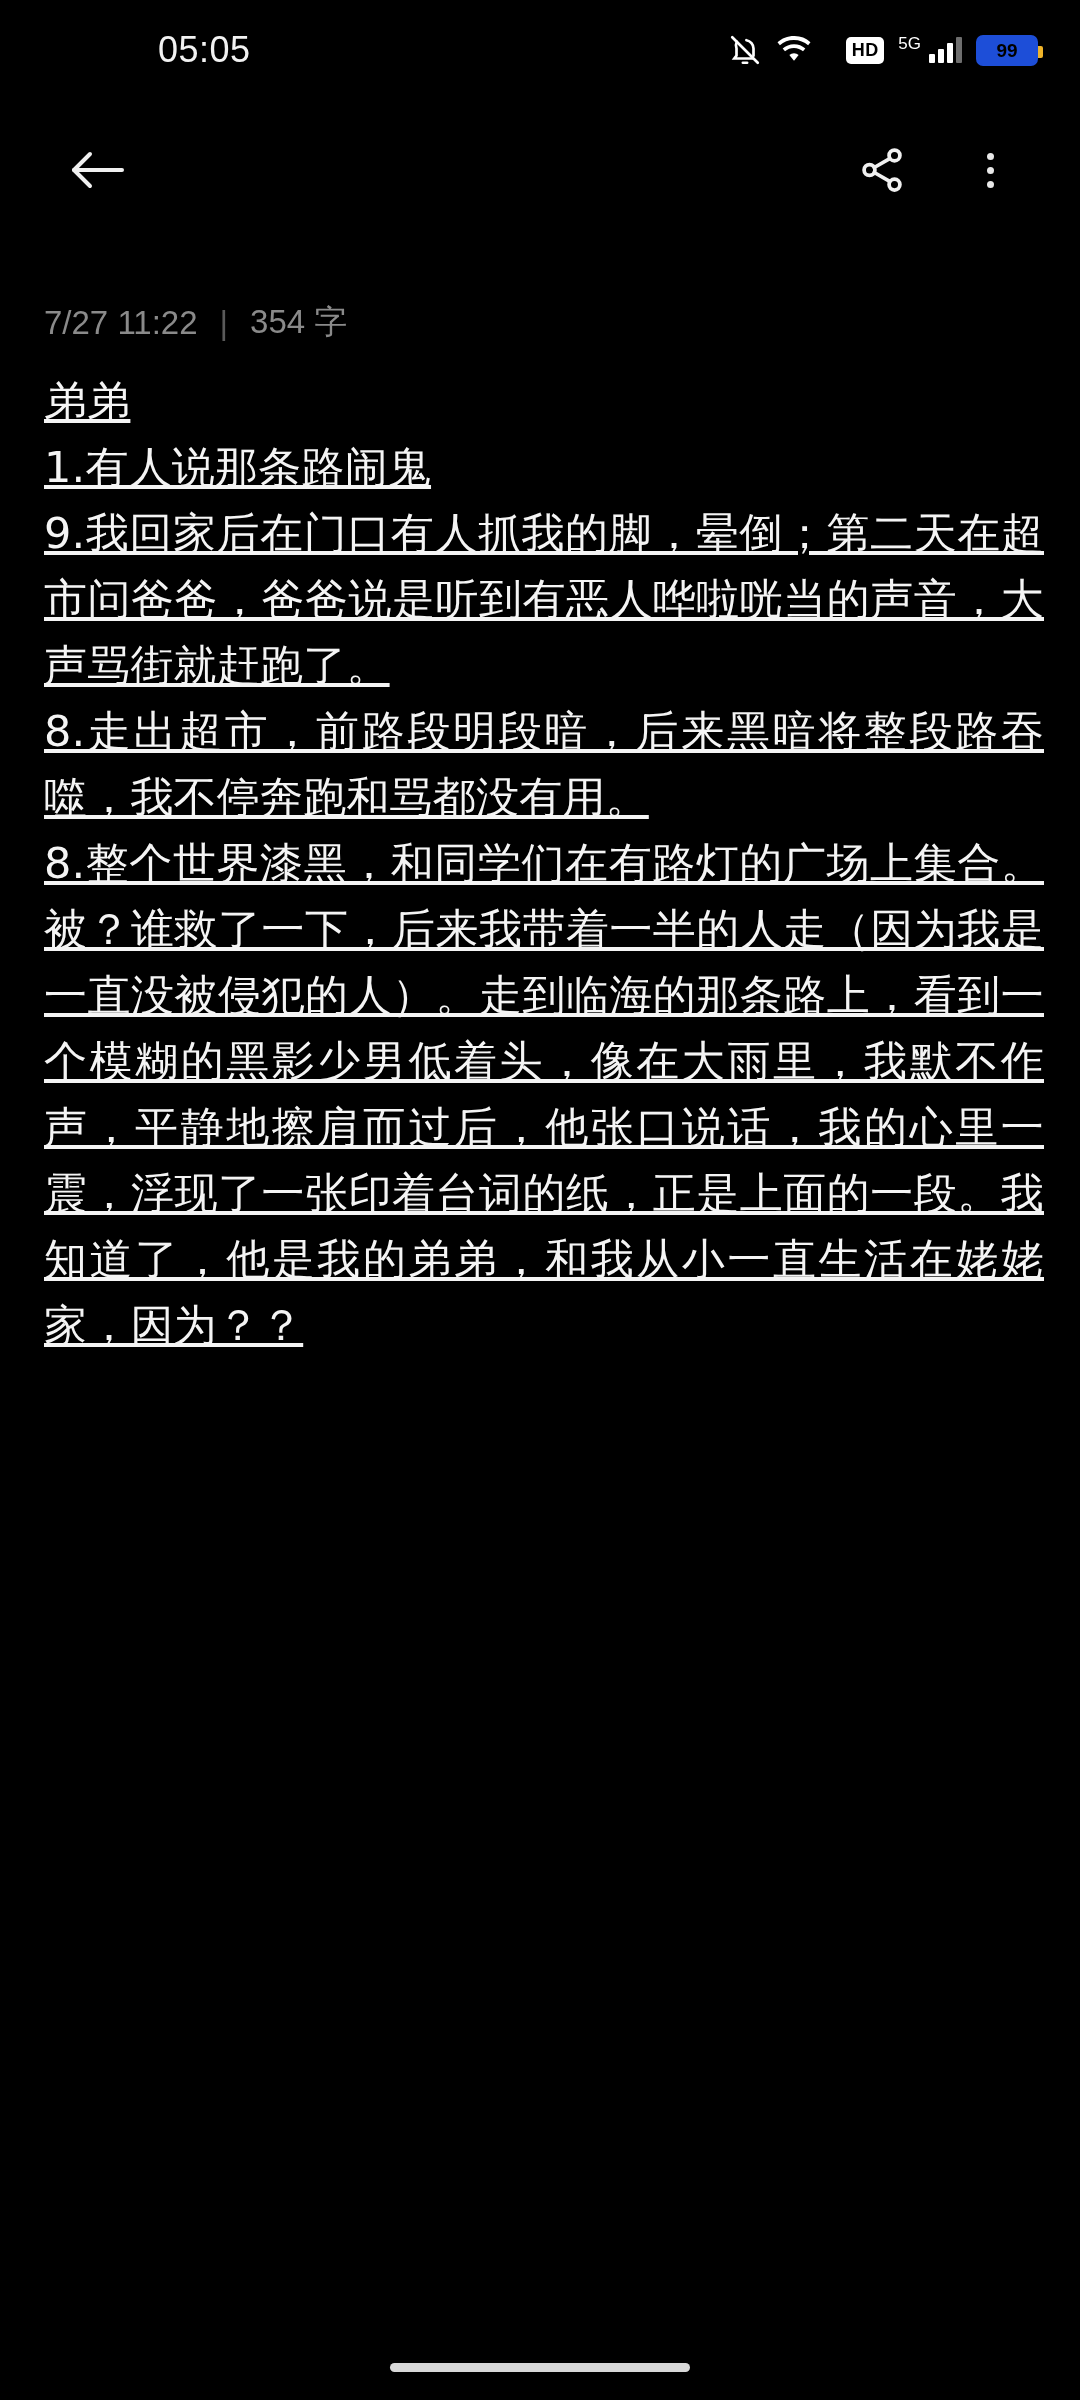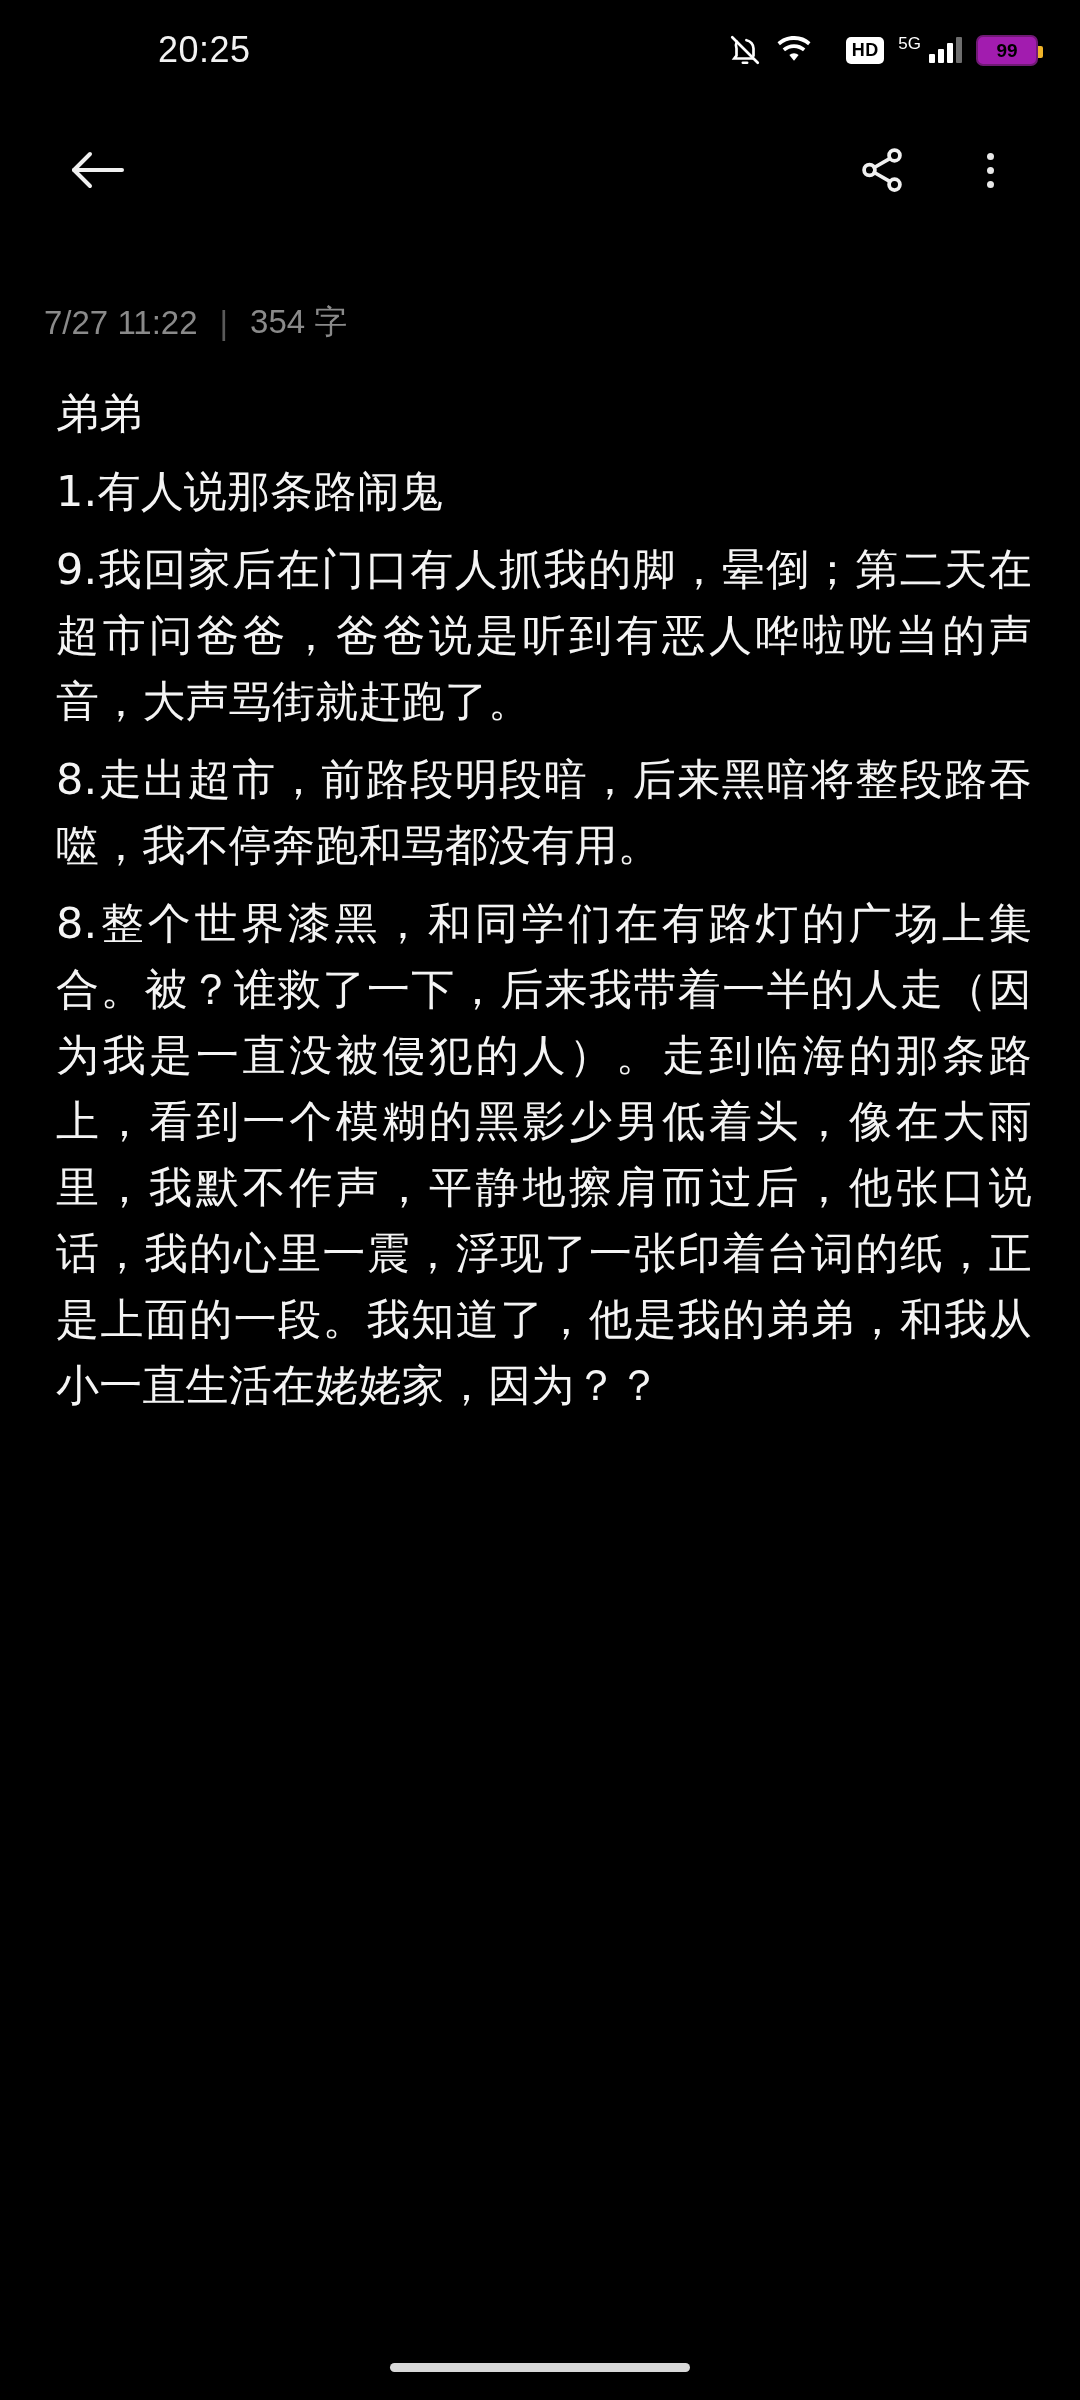--- a/index.html
+++ b/index.html
@@ -63,24 +63,24 @@
   .sig-bars { display: flex; align-items: flex-end; gap: 3px; height: 26px; }
   .sig-bars i { width: 6px; background: #ffffff; border-radius: 1px; display: block; }
   .sig-bars i:nth-child(1) { height: 9px; }
   .sig-bars i:nth-child(2) { height: 14px; }
   .sig-bars i:nth-child(3) { height: 20px; }
   .sig-bars i:nth-child(4) { height: 26px; background: #6e6e6e; }
 
   .battery {
     position: relative;
     width: 62px; height: 31px;
-    border: 2px solid #701a75;
+    border: 2px solid #1d4ed8;
     border-radius: 7px;
     display: flex; align-items: center; justify-content: center;
-    background: #a21caf;
+    background: #1d4ed8;
   }
   .battery::after {
     content: "";
     position: absolute;
     right: -7px; top: 9px;
     width: 5px; height: 12px;
     background: #f0b429;
     border-radius: 0 2px 2px 0;
   }
   .battery span {
@@ -138,39 +138,39 @@
     top: 368px;
     left: 44px;
     width: 1000px;
     color: #f4f4f4;
     font-size: 43px;
     line-height: 66px;
     letter-spacing: 0.2px;
     font-family: "DejaVu Sans", "Liberation Sans", sans-serif;
     text-align: justify;
   }
-  .note-body p { margin: 12px; }
+  .note-body p { margin: 0; text-decoration: underline; }
 
   
   .gesture-bar {
     position: absolute;
     bottom: 28px;
     left: 50%;
     transform: translateX(-50%);
     width: 300px;
     height: 9px;
     border-radius: 6px;
     background: #d8d8d8;
   }
 </style>
 </head>
 <body>
 
 <div class="status-bar">
-  <div class="status-time">20:25</div>
+  <div class="status-time">05:05</div>
 
   <div class="status-right">
     <span class="sb-icon">
       <svg width="34" height="34" viewBox="0 0 24 24" fill="none" stroke="#ffffff" stroke-width="1.9" stroke-linecap="round">
         <path d="M18 16v-5a6 6 0 0 0-5-5.91M6.2 6.2A6 6 0 0 0 6 11v5l-1.5 2h13"></path>
         <path d="M10.5 21h3"></path>
         <path d="M3 3l18 18"></path>
       </svg>
     </span>
 

